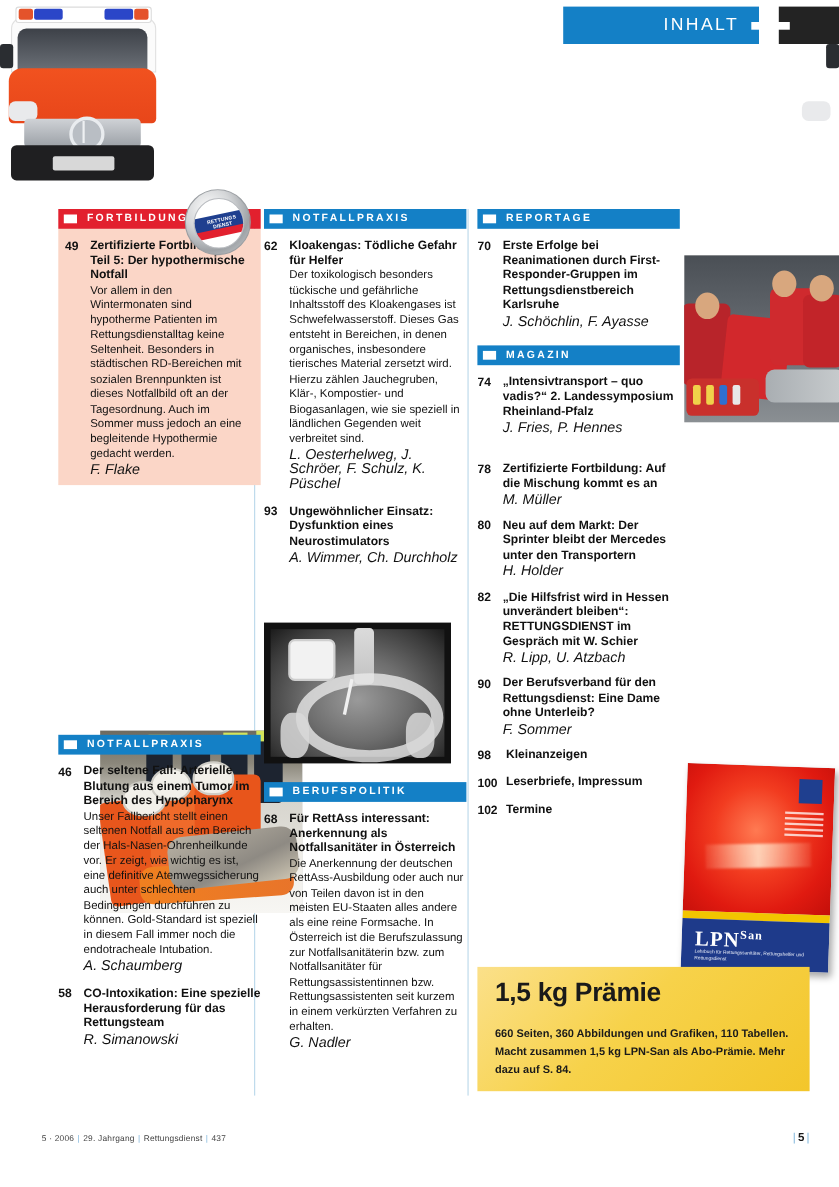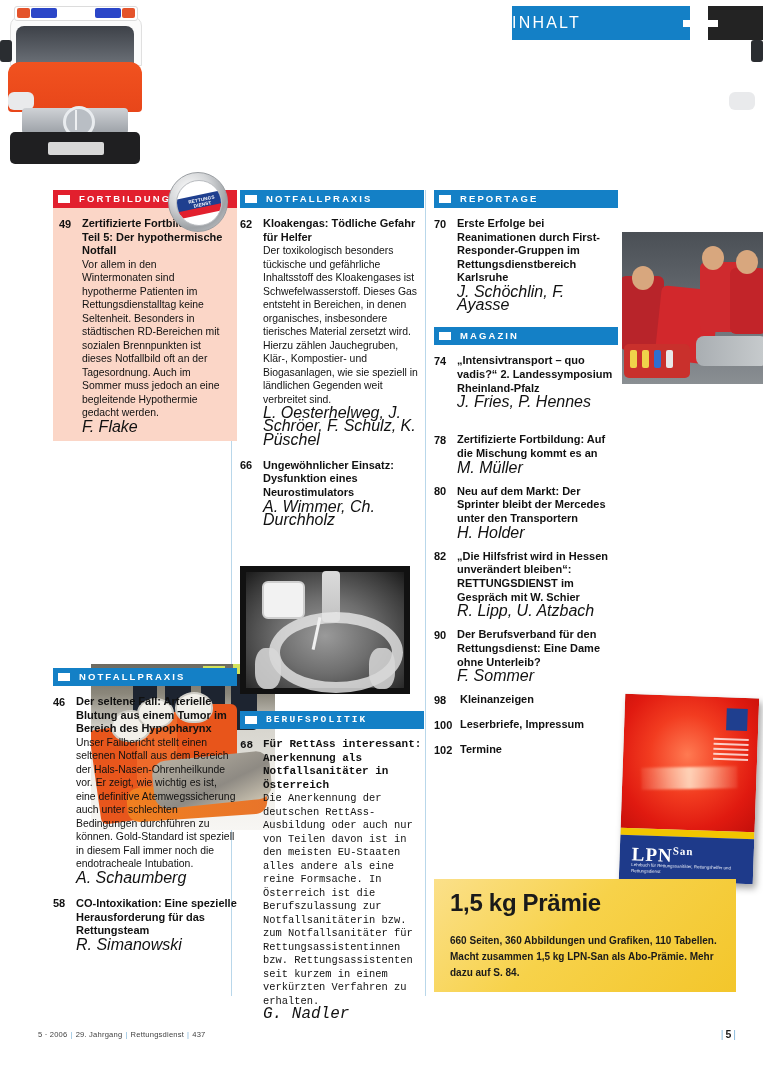--- a/index.html
+++ b/index.html
@@ -16,21 +16,21 @@
   
   .top-header{position:absolute;top:6px;left:512px;width:251px;height:34px;}
   .top-header .blue{position:absolute;left:0;top:0;width:178px;height:34px;background:#1480c6;}
   .top-header .dark{position:absolute;left:196px;top:0;width:55px;height:34px;background:#232323;}
   .top-header .plus{position:absolute;left:171px;top:8px;width:35px;height:18px;}
   .top-header .plus i{position:absolute;background:#ffffff;}
   .top-header .plus i.h{left:0;top:6px;width:35px;height:7px;}
   .top-header .plus i.v{left:13px;top:0;width:9px;height:18px;}
   .top-header .label{
     position:absolute;left:0;top:0;width:160px;height:34px;
-    line-height:34px;text-align:left;color:#ffffff;
+    line-height:34px;text-align:right;color:#ffffff;
     font-size:16px;letter-spacing:2.2px;font-weight:400;
   }
 
   
   .col{position:absolute;top:190px;}
   .col1{left:38px;width:184px;margin-left:15px;}
   .col2{left:240px;width:184px;}
   .col3{left:434px;width:184px;}
 
   
@@ -46,21 +46,21 @@
   
   .entry{display:flex;margin-bottom:11px;}
   .entry .pg{
     width:23px;flex:0 0 23px;font-size:11px;font-weight:bold;color:#111;
     line-height:13.6px;padding-top:0.5px;
   }
   .entry .pg.wide{width:26px;flex:0 0 26px;}
   .entry .body{flex:1 1 auto;}
   .ttl{font-size:11px;font-weight:bold;line-height:13.6px;color:#111;}
   .desc{font-size:10.4px;line-height:13.5px;color:#111;}
-  .auth{font-size:16px;line-height:13.2px;font-style:italic;color:#111;}
+  .auth{font-size:13px;line-height:13.2px;font-style:italic;color:#111;}
 
   
   .fb-block{background:#fbd6c7;padding:8px 8px 8px 6px;margin-top:-9px;padding-top:9px;}
   .fb-block .entry{margin-bottom:0;}
 
   
   .vrule{position:absolute;width:1px;background:#b9d7ea;}
 
   
   .ph{position:absolute;overflow:hidden;background:#ddd;}
@@ -285,39 +285,39 @@
     </div>
     <div class="entry">
       <div class="pg">62</div>
       <div class="body">
         <div class="ttl">Kloakengas: Tödliche Gefahr für Helfer</div>
         <div class="desc">Der toxikologisch besonders tückische und gefährliche Inhaltsstoff des Kloakengases ist Schwefelwasserstoff. Dieses Gas entsteht in Bereichen, in denen organisches, insbesondere tierisches Material zersetzt wird. Hierzu zählen Jauchegruben, Klär-, Kompostier- und Biogasanlagen, wie sie speziell in ländlichen Gegenden weit verbreitet sind.</div>
         <div class="auth">L. Oesterhelweg, J. Schröer, F. Schulz, K. Püschel</div>
       </div>
     </div>
     <div class="entry" style="margin-top:13px;">
-      <div class="pg">66</div>
+      <div class="pg">93</div>
       <div class="body">
         <div class="ttl">Ungewöhnlicher Einsatz: Dysfunktion eines Neurostimulators</div>
         <div class="auth">A. Wimmer, Ch. Durchholz</div>
       </div>
     </div>
   </div>
 
   <div class="ph img-xray">
     <div class="field"></div>
     <div class="spine"></div>
     <div class="pelvis"></div>
     <div class="femL"></div>
       <div class="femR"></div>
     <div class="device"></div>
     <div class="lead"></div>
   </div>
 
-  <div style="position:absolute;left:240px;top:711px;width:184px;font-family:Liberation Mono, monospace;">
+  <div style="position:absolute;left:240px;top:711px;width:184px;">
     <div class="secbar blue">
       <span class="notch"></span>
       <span class="txt">BERUFSPOLITIK</span>
     </div>
     <div class="entry">
       <div class="pg">68</div>
       <div class="body">
         <div class="ttl">Für RettAss interessant: Anerkennung als Notfallsanitäter in Österreich</div>
         <div class="desc">Die Anerkennung der deutschen RettAss-Ausbildung oder auch nur von Teilen davon ist in den meisten EU-Staaten alles andere als eine reine Formsache. In Österreich ist die Berufszulassung zur Notfallsanitäterin bzw. zum Notfallsanitäter für Rettungsassistentinnen bzw. Rettungsassistenten seit kurzem in einem verkürzten Verfahren zu erhalten.</div>
         <div class="auth">G. Nadler</div>

